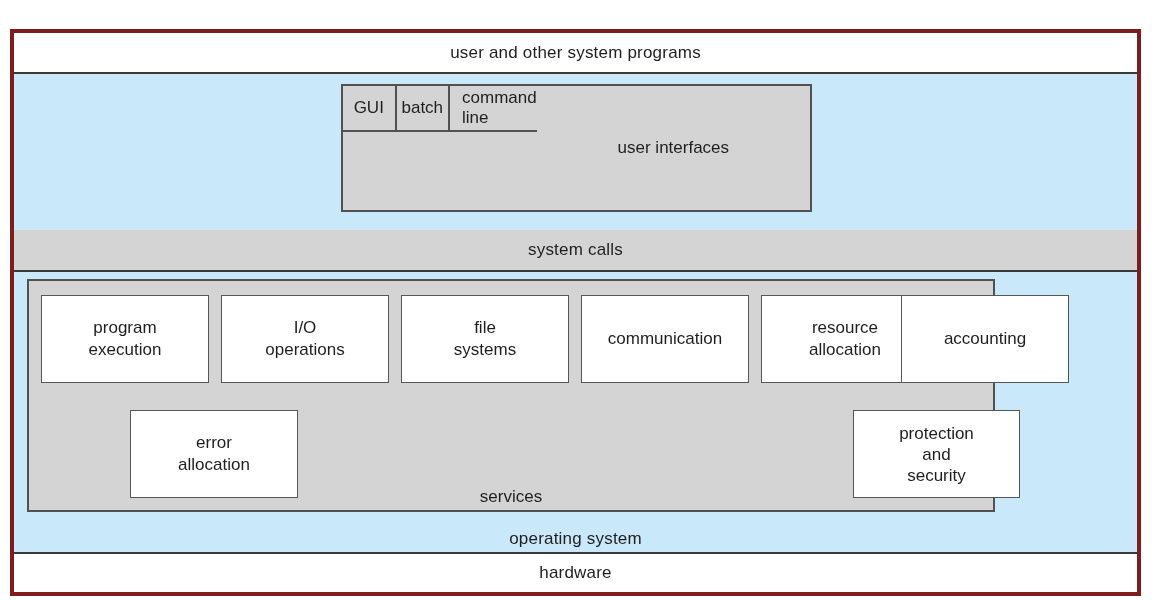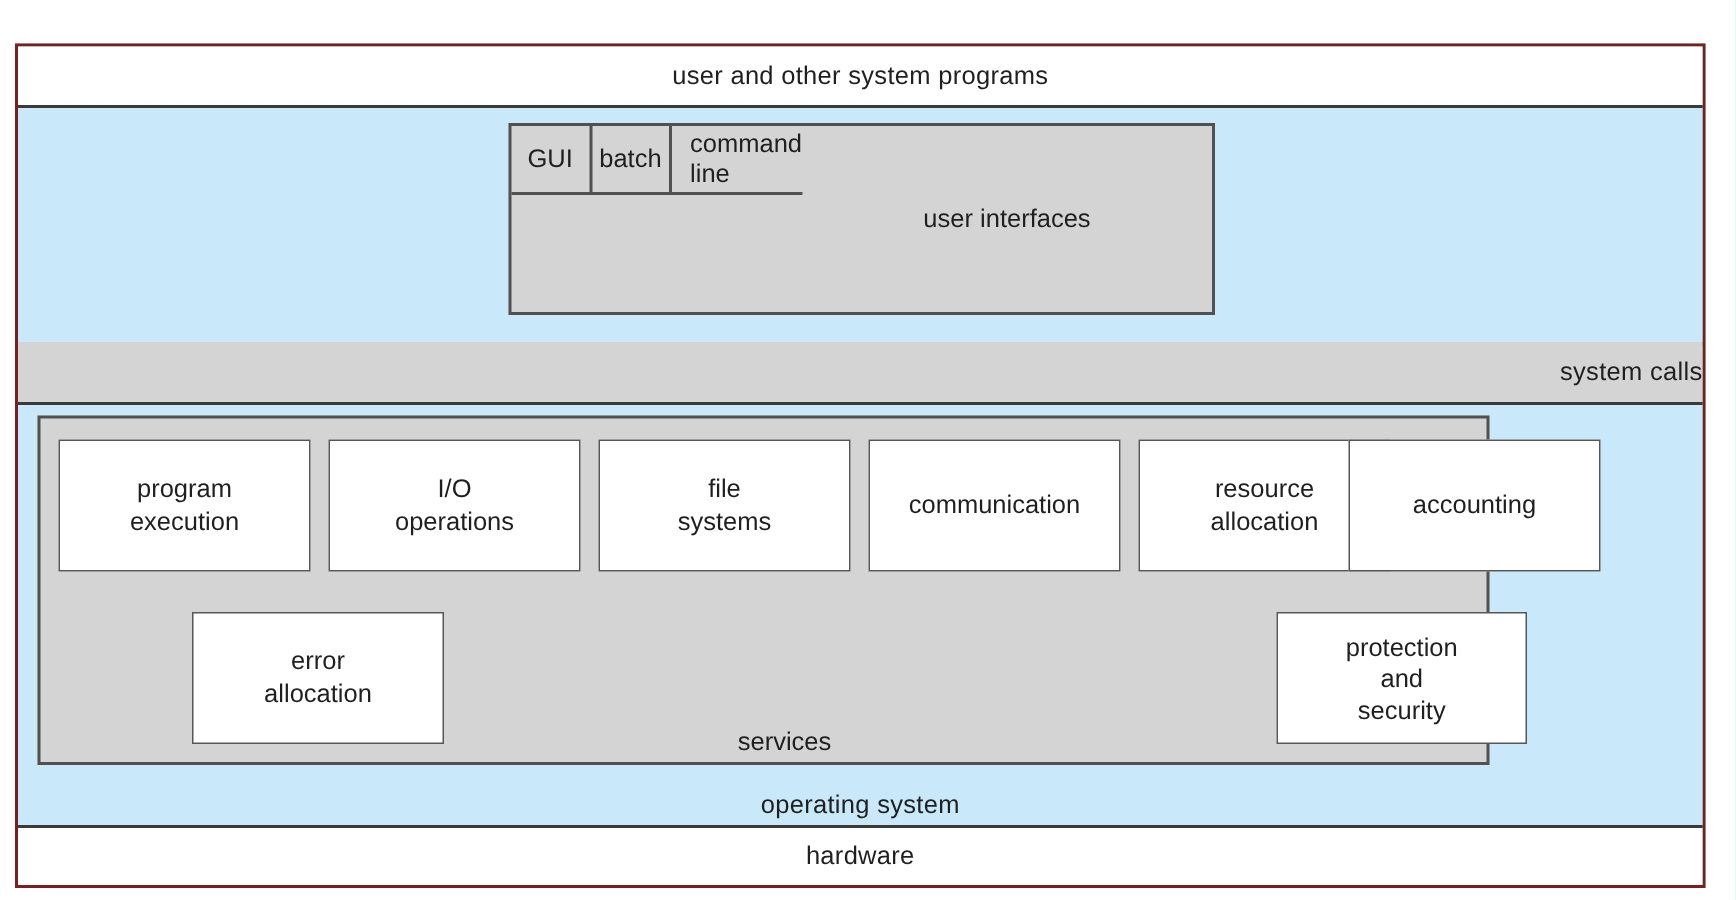--- a/index.html
+++ b/index.html
@@ -15,22 +15,22 @@
     height: 600px;
     background: #ffffff;
     overflow: hidden;
   }
   #figure {
     position: absolute;
     left: 10px;
     top: 29px;
     width: 1123px;
     height: 559px;
-    border: 2px solid #7f1d1d;
-    background: #5eead4;
+    border: 4px solid #7f1d1d;
+    background: #4d7c0f;
   }
   .band {
     position: absolute;
     left: 0;
     width: 100%;
   }
   .band-label {
     position: absolute;
     left: 0;
     width: 100%;
@@ -115,21 +115,20 @@
   }
   .svc-r1 { top: 14px; }
   .svc-r2 { top: 129px; }
   #services-label {
     position: absolute;
     left: 0;
     bottom: 3px;
     width: 100%;
     text-align: center;
     font-size: 17px;
-    margin-left: 14px;
   }
   
   .label-os { top: 493px; height: 26px; line-height: 26px; }
   
   .bar-hardware { top: 521px; height: 38px; background: #ffffff; line-height: 38px; }
 </style>
 </head>
 <body>
 
 <div id="canvas">
@@ -146,21 +145,21 @@
       <div class="ui-row-top">
         <div class="ui-cell">GUI</div>
         <div class="ui-cell">batch</div>
         <div class="ui-cell">command line</div>
       </div>
       <div class="ui-row-bottom">user interfaces</div>
     </div>
 
     <div class="hline" style="top:197px;"></div>
     <div class="band bar-system-calls">
-      <div class="band-label" style="top:0;text-align:right;">system calls</div>
+      <div class="band-label" style="top:0;">system calls</div>
     </div>
     <div class="hline" style="top:237px;"></div>
 
     <div class="band band-blue-lower"></div>
 
     <div id="services-box">
       <div class="svc svc-r1" style="left:12px;">program
 execution</div>
       <div class="svc svc-r1" style="left:192px;">I/O
 operations</div>

